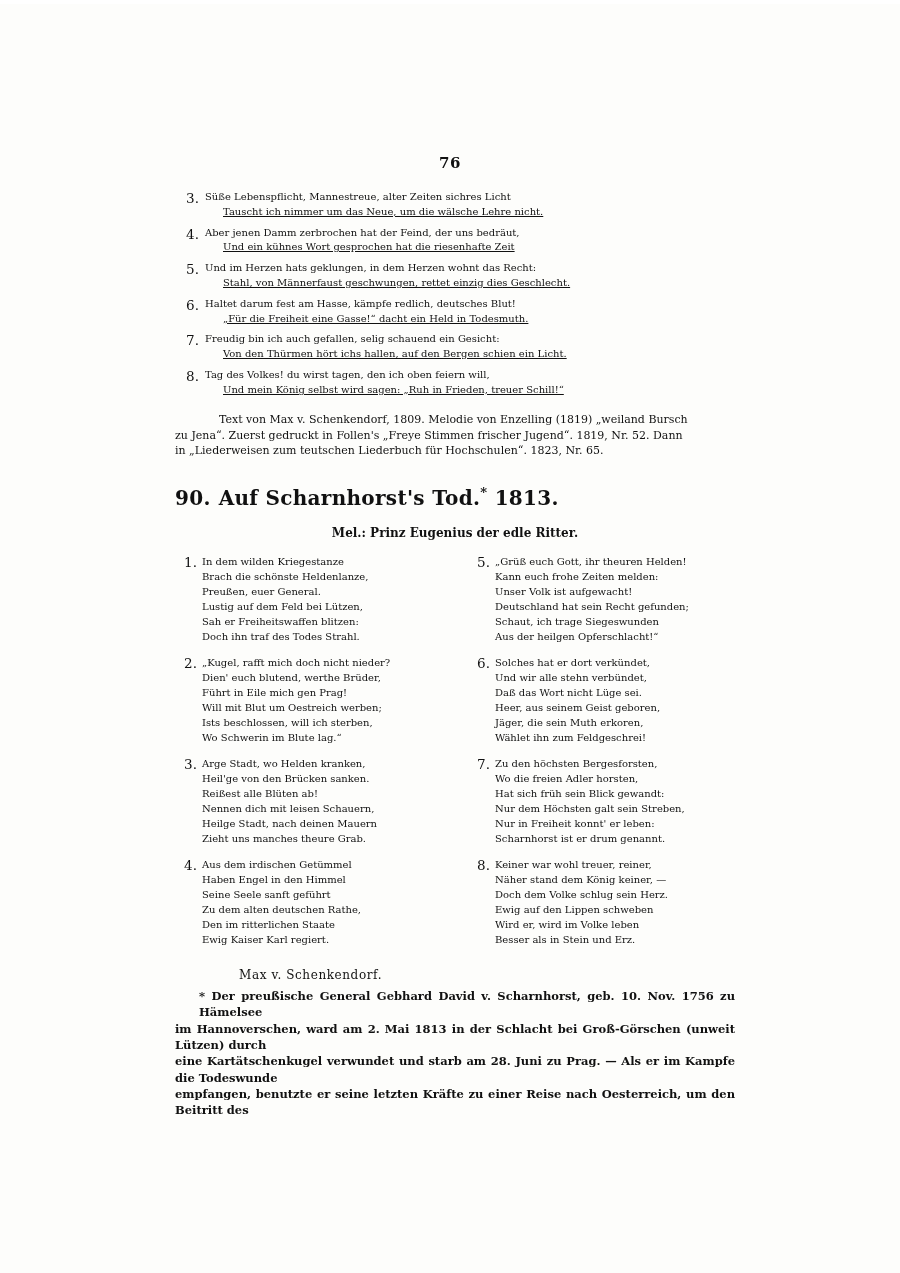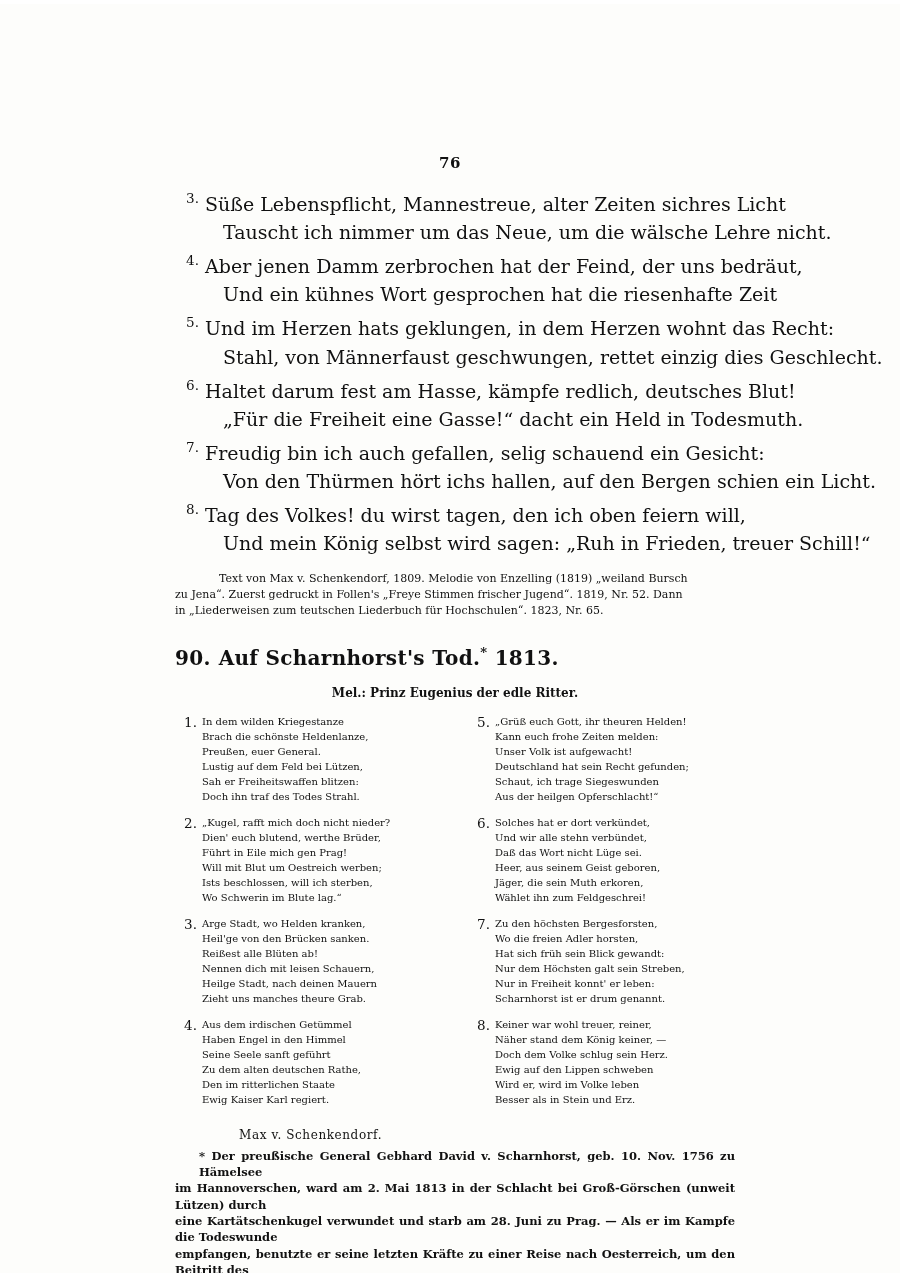--- a/index.html
+++ b/index.html
@@ -47,29 +47,30 @@
   }
   .stanza-num {
     width: 24px;
     text-align: right;
     padding-right: 6px;
     font-size: 13.5px;
     font-family: "DejaVu Serif", serif;
     flex: none;
   }
   .stanza-lines {
-    font-size: 19px;
+    font-size: 10px;
     line-height: 1.48;
     font-family: "DejaVu Serif", serif;
   }
   .stanza-lines .ln {
     white-space: nowrap;
   }
   .stanza-lines .ln.indent {
     padding-left: 18px;
+    text-decoration: underline;
   }
 
   
   .source-note {
     margin-top: 14px;
     font-size: 11px;
     line-height: 1.45;
     text-align: justify;
     font-family: "DejaVu Serif", serif;
   }

